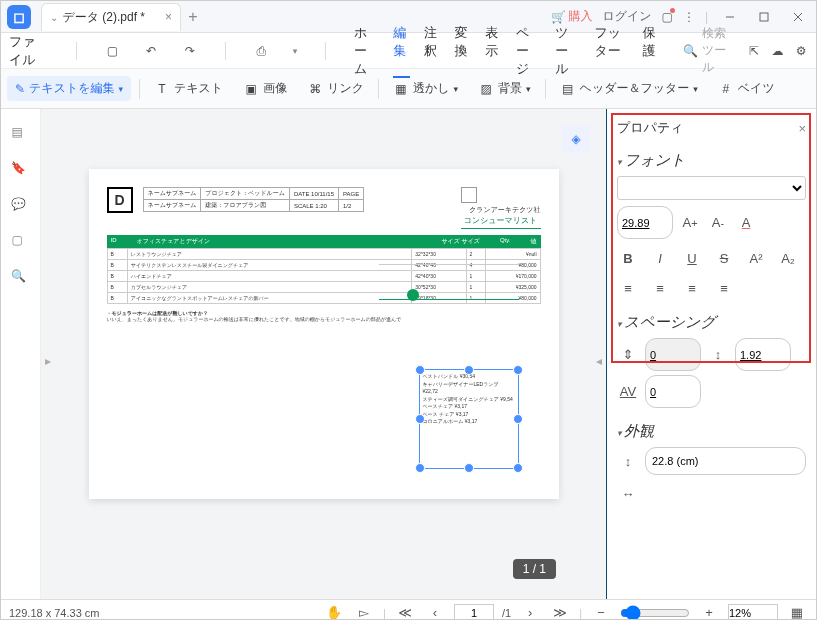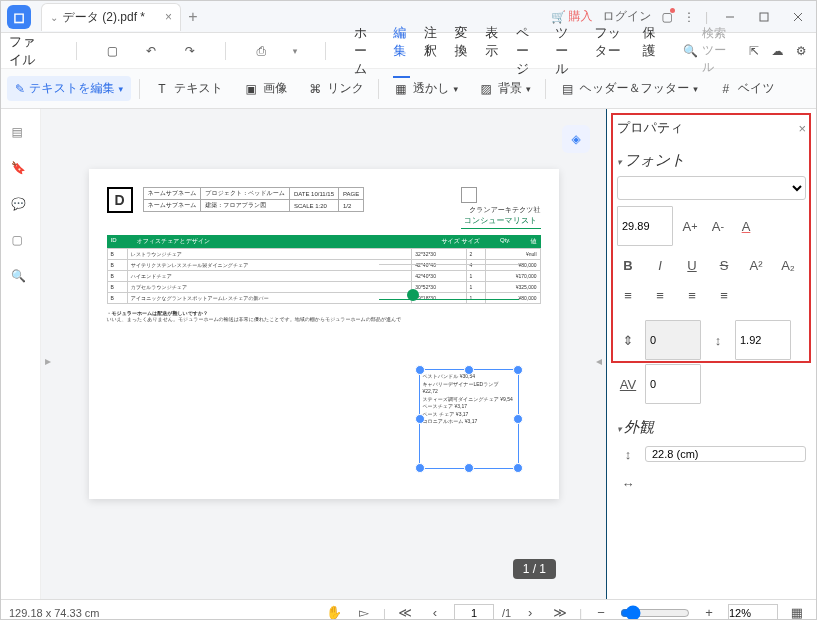--- a/index.html
+++ b/index.html
@@ -75,28 +75,28 @@
 
 .props { width:210px; border-left:1px solid #0c4a6e; padding:10px; overflow:hidden; position:relative;}
 .redbox{position:absolute; border:2px solid #d33; left:4px; top:4px; width:200px; height:250px; pointer-events:none;}
 .props h3{font-size:13px; font-weight:normal; display:flex; justify-content:space-between; align-items:center;}
 .props .closex{cursor:pointer; color:#888;}
 .section{margin-top:14px;}
 .section .shdr{font-size:15px; margin-bottom:6px;font-style:italic;}
 .section .shdr::before{content:"▾ "; font-size:9px; color:#666;}
 .dropdown{width:100%; height:24px; border:1px solid #ccc; border-radius:3px; padding:0 4px; font-size:12px; background:#fff;}
 .font-row{display:flex; gap:6px; margin-top:6px; align-items:center;}
-.numfield{width:56px; height:40px; border:1px solid #ccc; border-radius:1px; padding:0 4px; font-size:11px;}
+.numfield{width:56px; height:33px; border:1px solid #ccc; border-radius:11px; padding:0 4px; font-size:11px;text-decoration:underline;}
 .iconbtn{width:22px; height:22px; display:flex; align-items:center;justify-content:center; cursor:pointer; color:#555; font-size:13px;}
 .stylerow{display:flex; gap:10px; margin-top:8px;}
 .alignrow{display:flex; gap:10px; margin-top:8px;}
 .spacing-row{display:flex; gap:6px; margin-top:4px; align-items:center;}
 .grayinput{background:#f0f0f0;}
 .dim-row{display:flex; gap:6px; align-items:center; margin-top:6px;}
-.dim-row input{flex:1; height:16px; border:1px solid #ccc; border-radius:3px; padding:0 6px; font-size:11px;}
+.dim-row input{flex:1; height:28px; border:1px solid #ccc; border-radius:11px; padding:0 6px; font-size:11px;}
 
 
 .statusbar{height:26px; border-top:1px solid #ddd; display:flex; align-items:center; padding:0 8px; font-size:11px; color:#555;}
 .statusbar .sright{margin-left:auto; display:flex; align-items:center; gap:8px;}
 .pageinput{width:40px; height:18px; border:1px solid #ccc; text-align:center; font-size:11px;}
 .slider{width:70px;}
 .zoomsel{width:50px; height:18px; border:1px solid #ccc; font-size:11px;}
 svg{display:block;}
 </style>
 </head>
@@ -356,20 +356,21 @@
       </div>
       <div class="alignrow">
         <span class="iconbtn">≡</span>
         <span class="iconbtn">≡</span>
         <span class="iconbtn">≡</span>
         <span class="iconbtn">≡</span>
       </div>
     </div>
 
     <div class="section">
+      <div class="shdr">スペーシング</div>
       <div class="spacing-row">
         <span class="iconbtn">⇕</span>
         <input class="numfield grayinput" value="0" style="">
         <span class="iconbtn">↕</span>
         <input class="numfield" value="1.92" style="">
       </div>
       <div class="spacing-row">
         <span class="iconbtn" style="text-decoration:underline;">AV</span>
         <input class="numfield" value="0" style="">
       </div>

